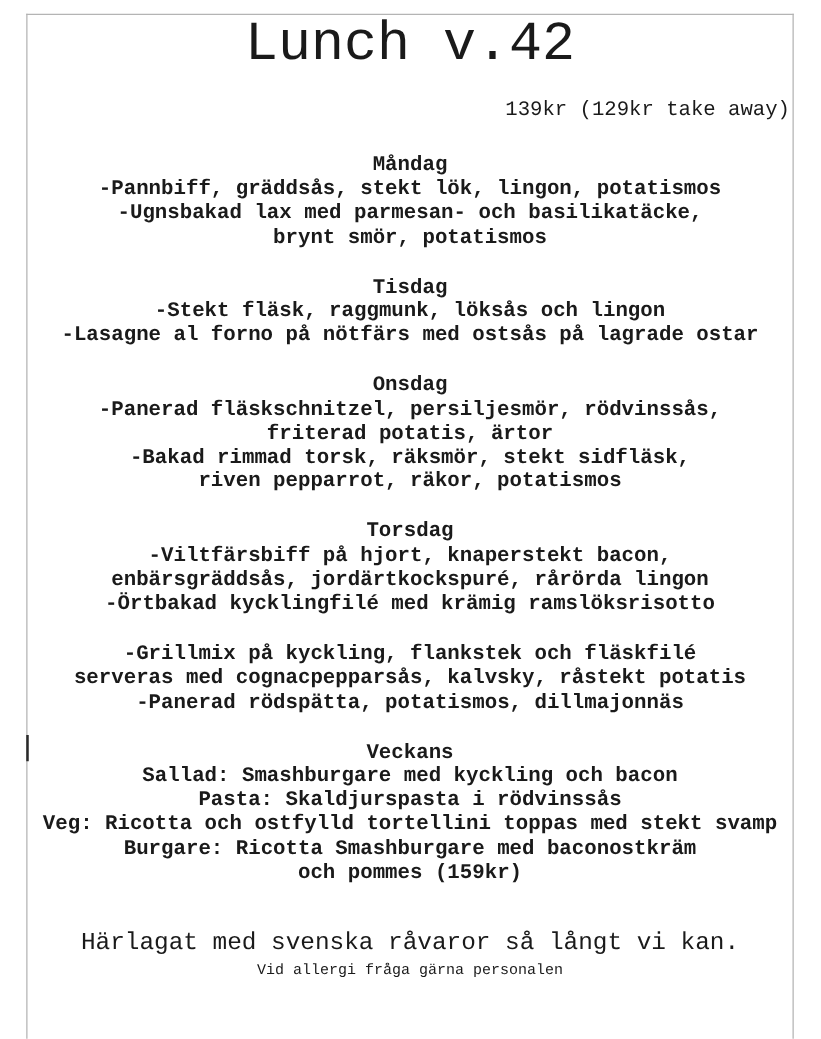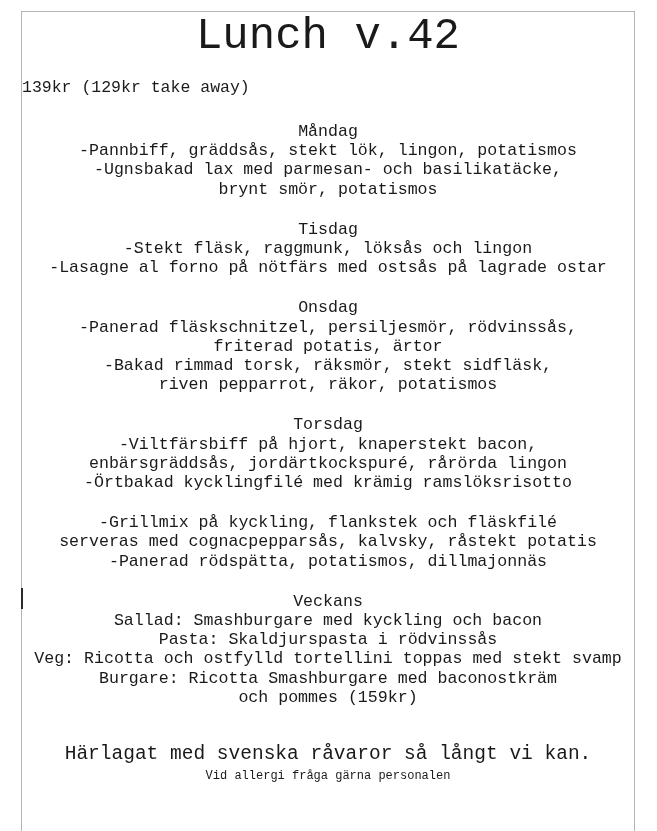--- a/index.html
+++ b/index.html
@@ -26,36 +26,36 @@
   .title{
     font-size:44px;
     line-height:48px;
     letter-spacing:0;
     white-space:nowrap;
   }
   .price{
     margin-top:18px;
     font-size:16.5px;
     line-height:19px;
-    text-align:left;
+    text-align:right;
     padding-right:2px;
     white-space:nowrap;
   }
   .sections{
     margin-top:25px;
     font-size:16.6px;
     line-height:19.2px;
   }
   .section{margin-bottom:21px;}
   .day-heading{
     font-size:16.6px;
-    font-weight:normal;
+    font-weight:bold;
     margin:0;
   }
-  .menu-line{white-space:nowrap;}
+  .menu-line{white-space:nowrap;font-weight:bold;}
   .footer{margin-top:36px;}
   .footer-1{font-size:19.5px;line-height:23px;white-space:nowrap;}
   .footer-2{font-size:12px;line-height:20px;white-space:nowrap;}
   .border-mark{
     position:absolute;left:21px;top:588px;width:2px;height:21px;
     background:var(--mark-color);
   }
 </style>
 </head>
 <body>

